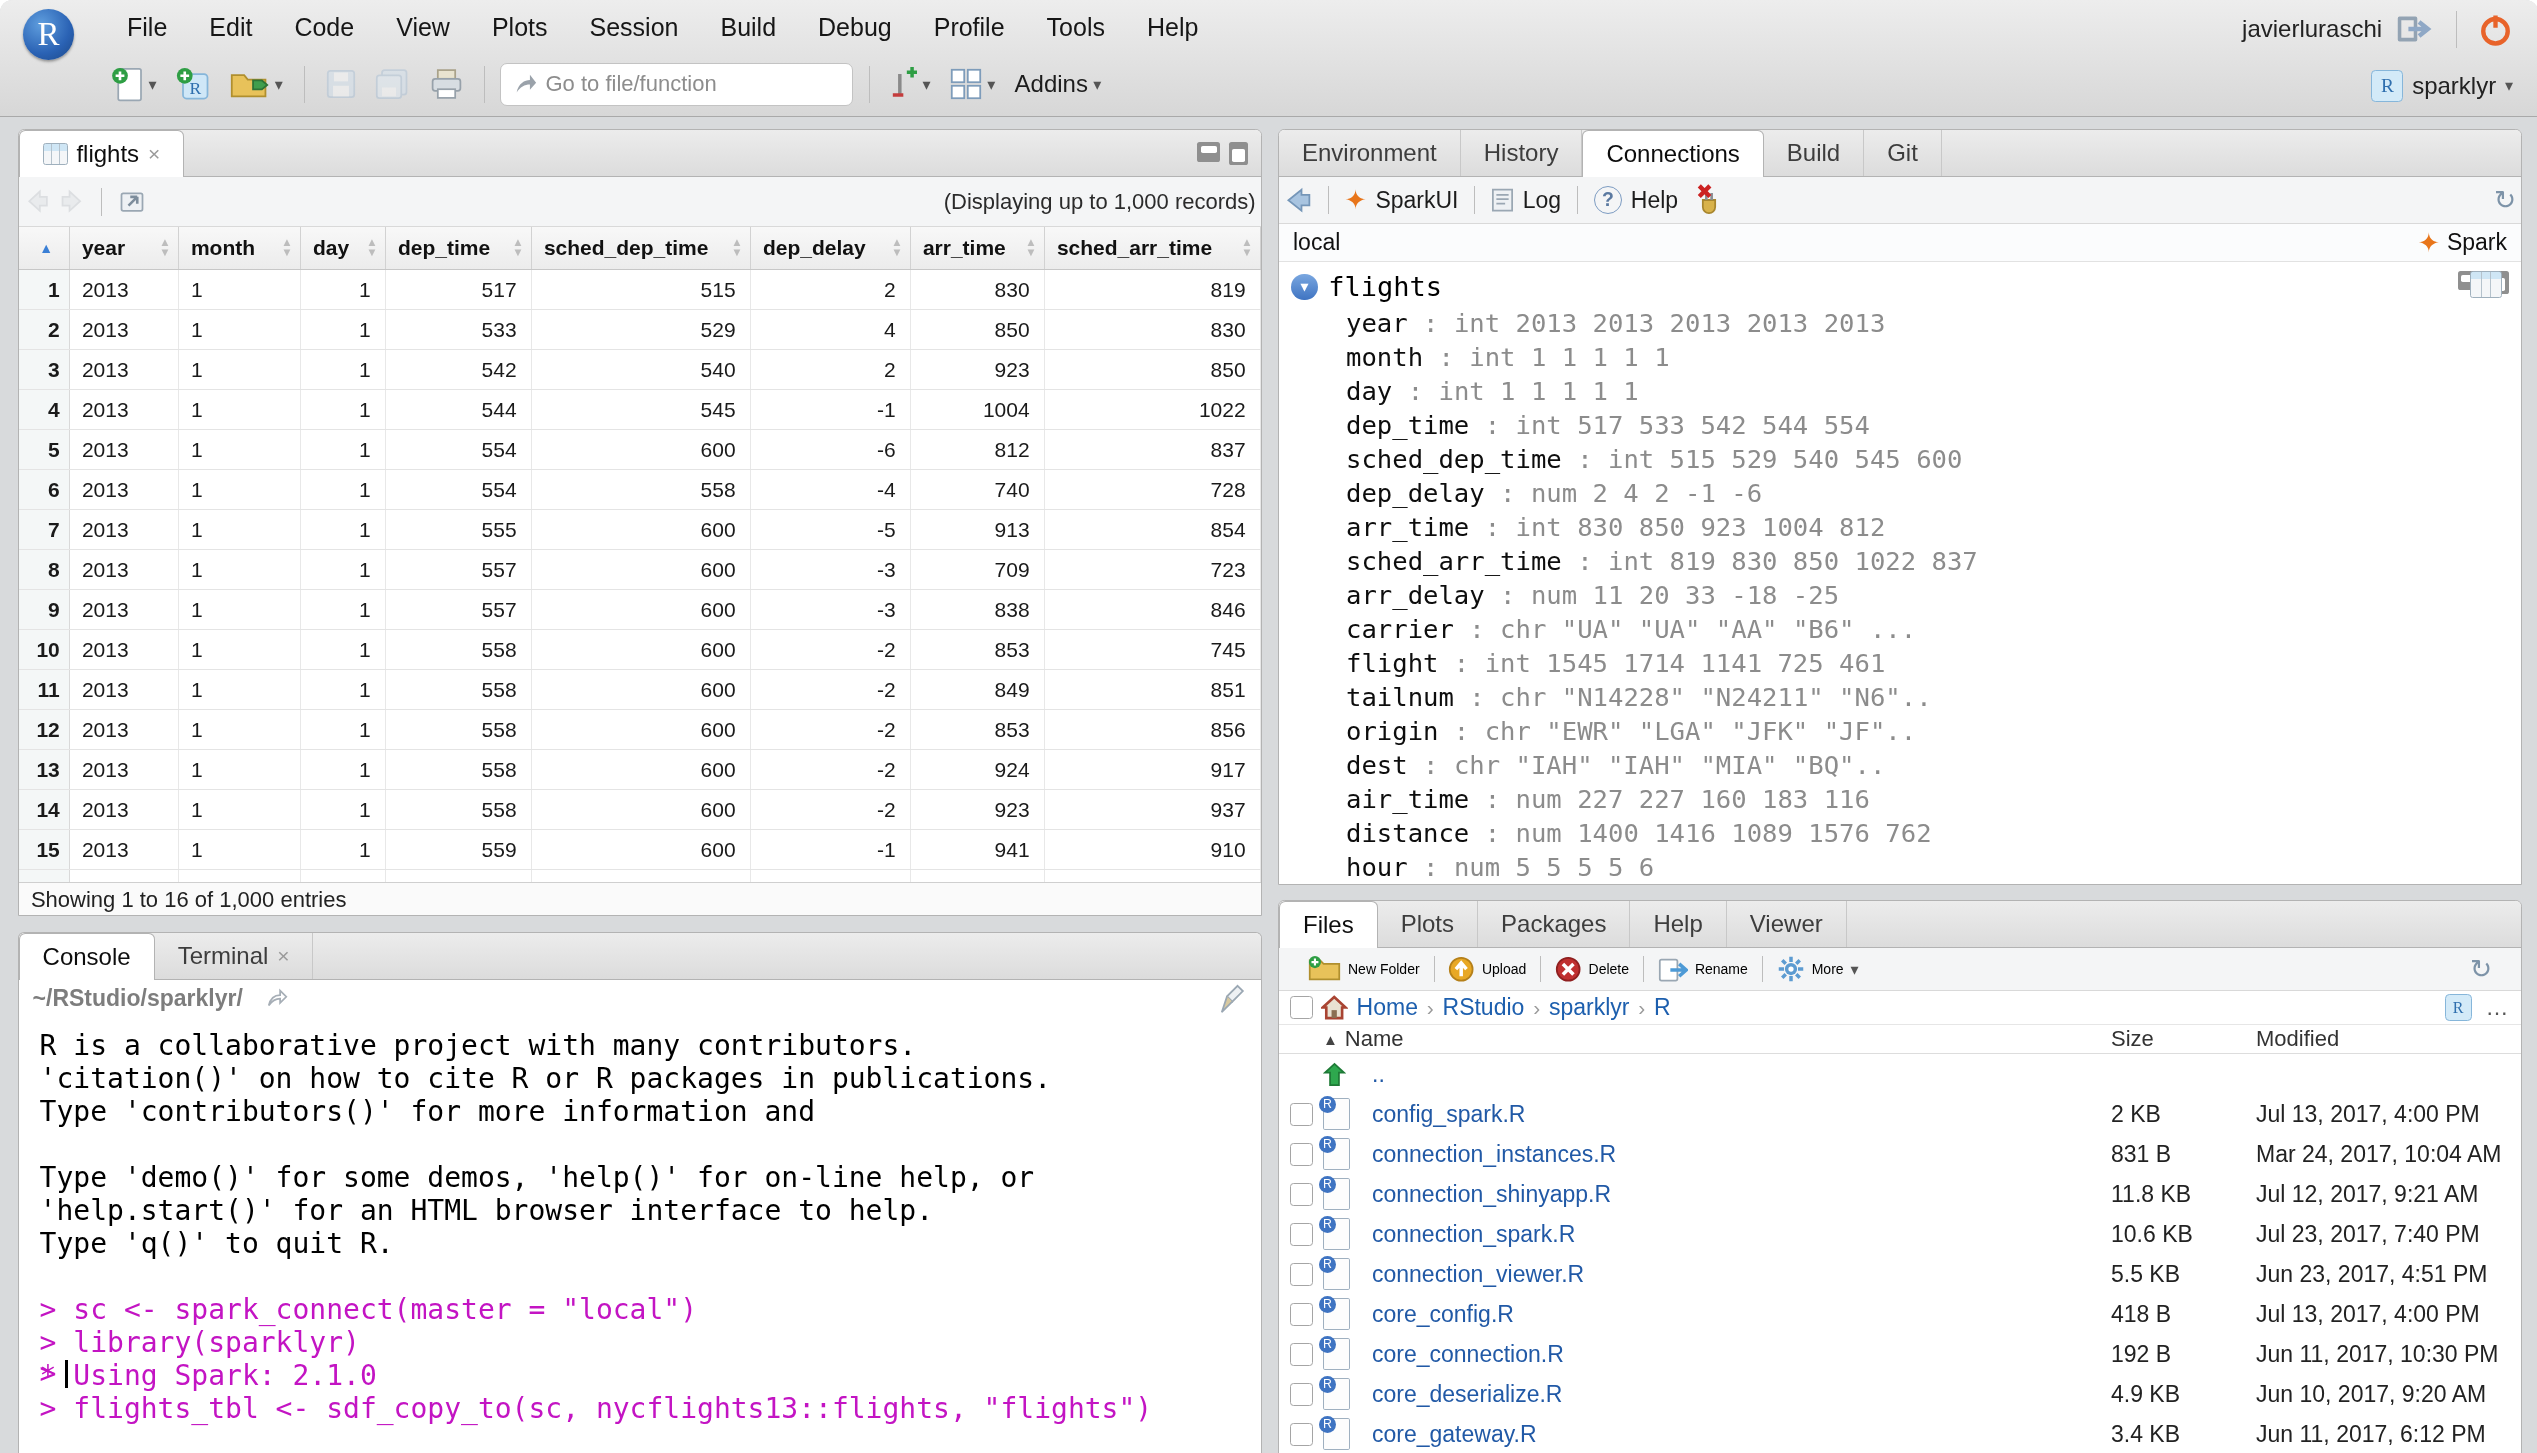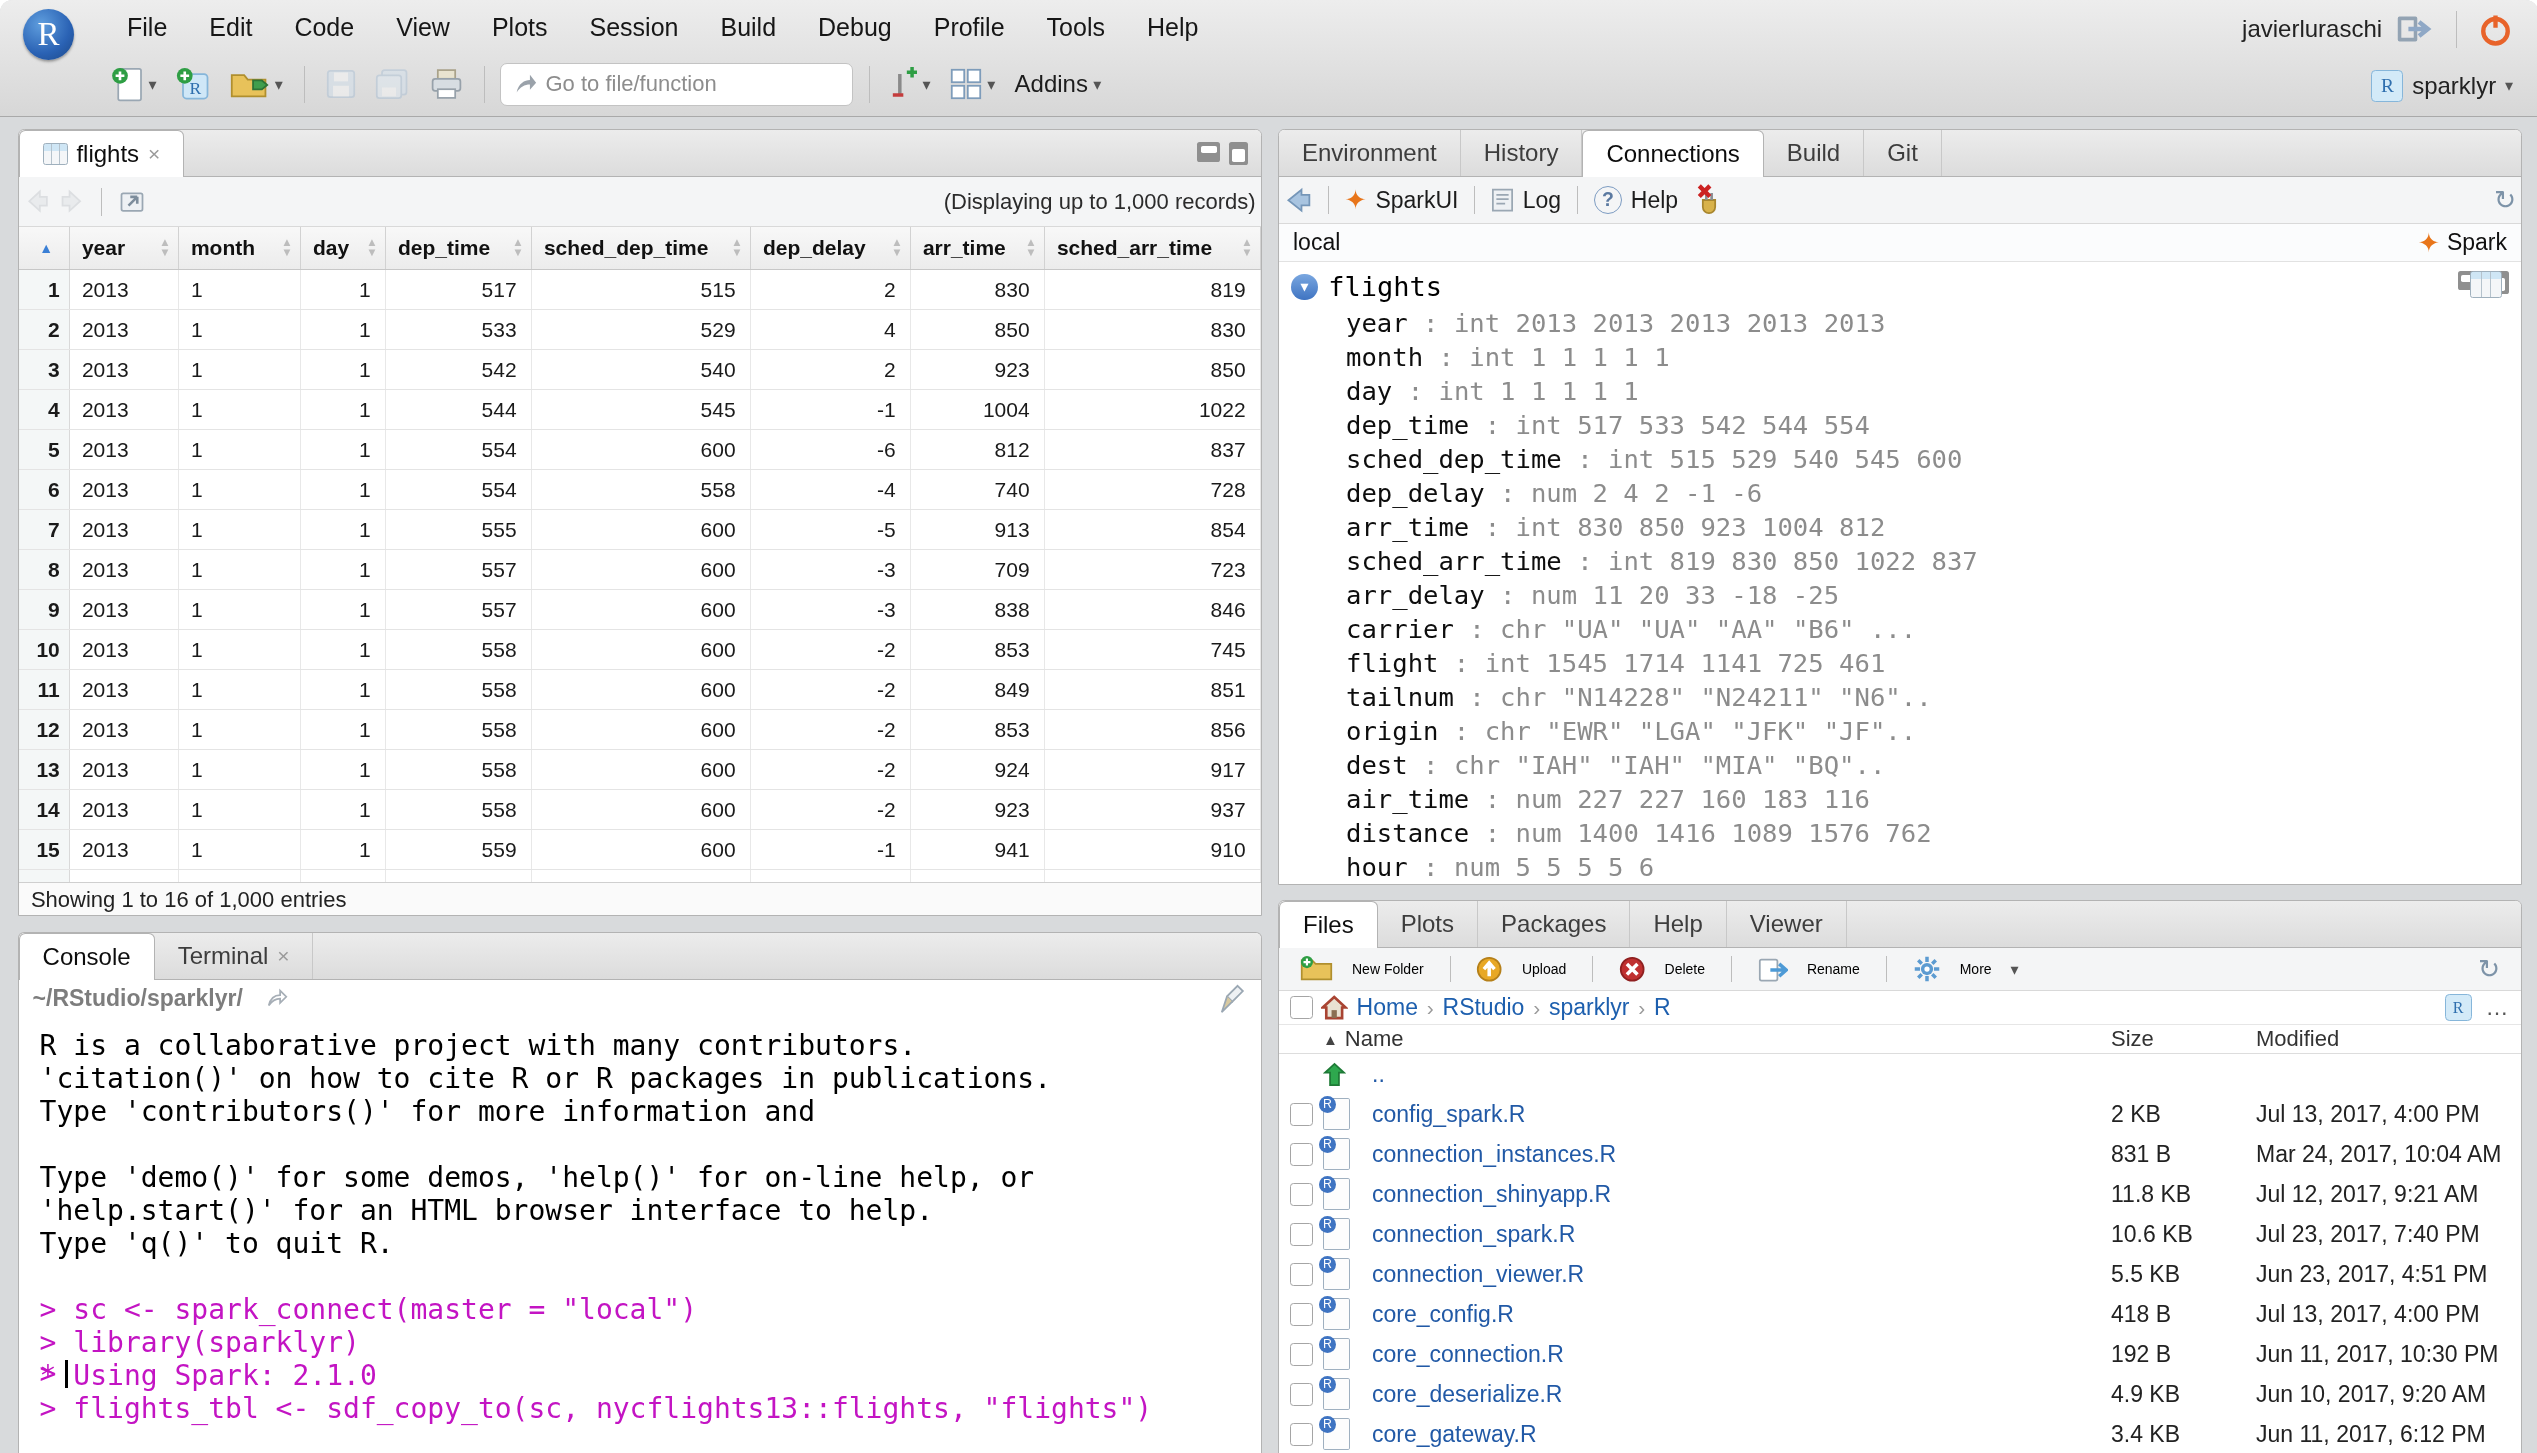--- a/index.html
+++ b/index.html
@@ -67,21 +67,21 @@
   .tree-root{height:39px;display:flex;align-items:center;gap:10.6px;padding-left:12.3px;font-family:"DejaVu Sans Mono",monospace;font-size:27px;color:#000;}
   .expander{width:26.4px;height:26.4px;border-radius:50%;background:linear-gradient(#7aa7e0,#3f74c2);color:#fff;font-size:13.2px;display:flex;align-items:center;justify-content:center;}
   .treefield{height:34px;display:flex;align-items:center;padding-left:67px;font-family:"DejaVu Sans Mono",monospace;font-size:25.6px;white-space:pre;}
   .treefield .fname{color:#0d0d0d;}
   .treefield .finfo{color:#8c8c8c;}
   .grid-icon{width:30px;height:25px;border:1.8px solid #9fb0bd;border-radius:2.6px;background:linear-gradient(#cfe6f5 0 7px,#f4f6f8 7px);position:relative;}
   .grid-icon:before{content:"";position:absolute;left:33%;top:0;bottom:0;width:0.9px;background:#b5c2cc;}
   .grid-icon:after{content:"";position:absolute;left:66%;top:0;bottom:0;width:0.9px;background:#b5c2cc;}
   .flights-table-icon{position:absolute;right:19.4px;top:8.8px;}
   
-  .filebar{flex:0 0 42px;display:flex;align-items:center;gap:19px;padding:0 21px;background:#f4f5f6;border-bottom:0.9px solid #d9d9d9;}
+  .filebar{flex:0 0 42px;display:flex;align-items:center;gap:7px;padding:0 29px;background:#f4f5f6;border-bottom:0.9px solid #d9d9d9;}
   .crumbbar{flex:0 0 33px;display:flex;align-items:center;gap:8.8px;padding:0 10.6px;background:#fff;border-bottom:0.9px solid #e6e6e6;}
   .crumb{display:flex;align-items:center;gap:8.8px;}
   .crumb .sep{color:#9a9a9a;font-size:21px;}
   .crumb:first-of-type .sep{display:none;}
   .crumb .clabel{color:#1d5fae;font-size:23px;}
   .dots{margin-left:5.3px;color:#555;font-size:23px;letter-spacing:1.8px;}
   .fgrid{display:grid;grid-template-columns:44px 49px 739px 145px 264px;}
   .fhead{flex:0 0 28px;border-bottom:0.9px solid #ddd;align-items:center;background:#fff;}
   .fhead .h{font-size:22px;color:#333;display:flex;align-items:center;gap:7px;}
   .frows{flex:1;overflow:hidden;}

